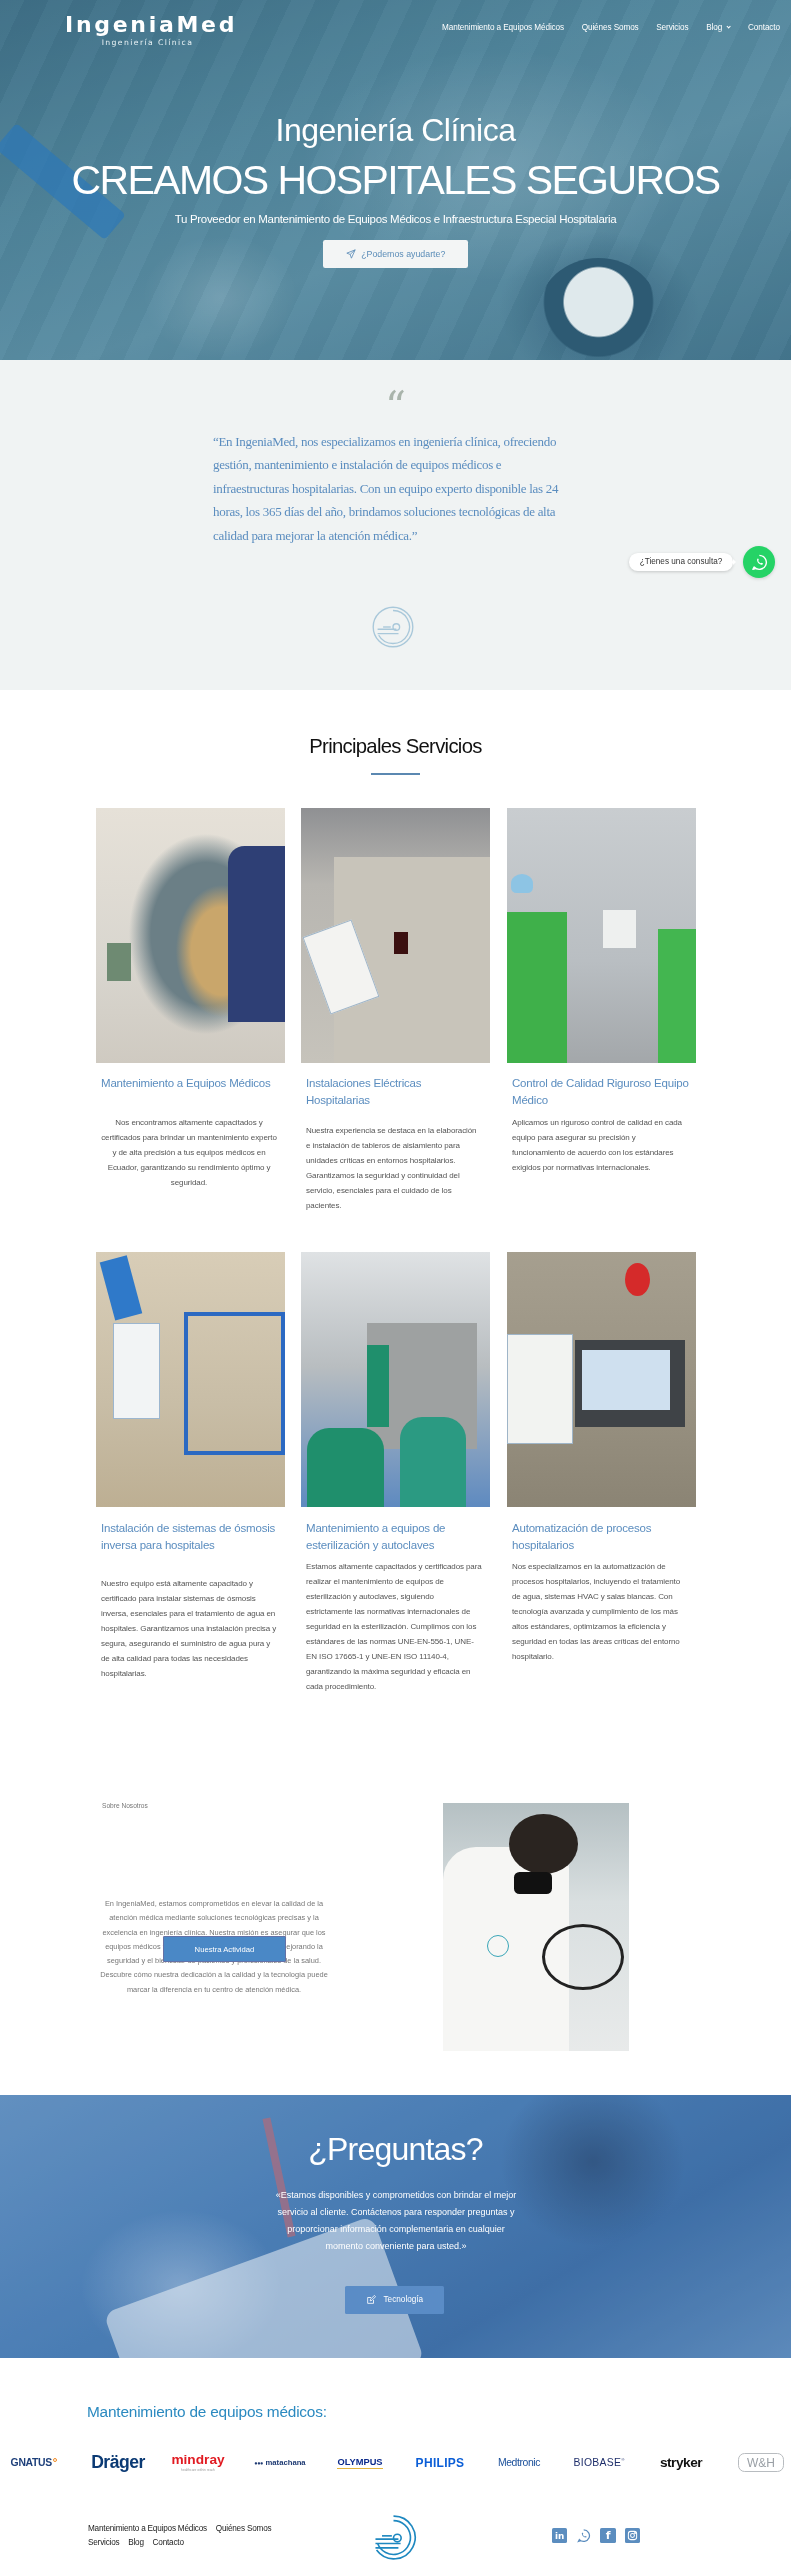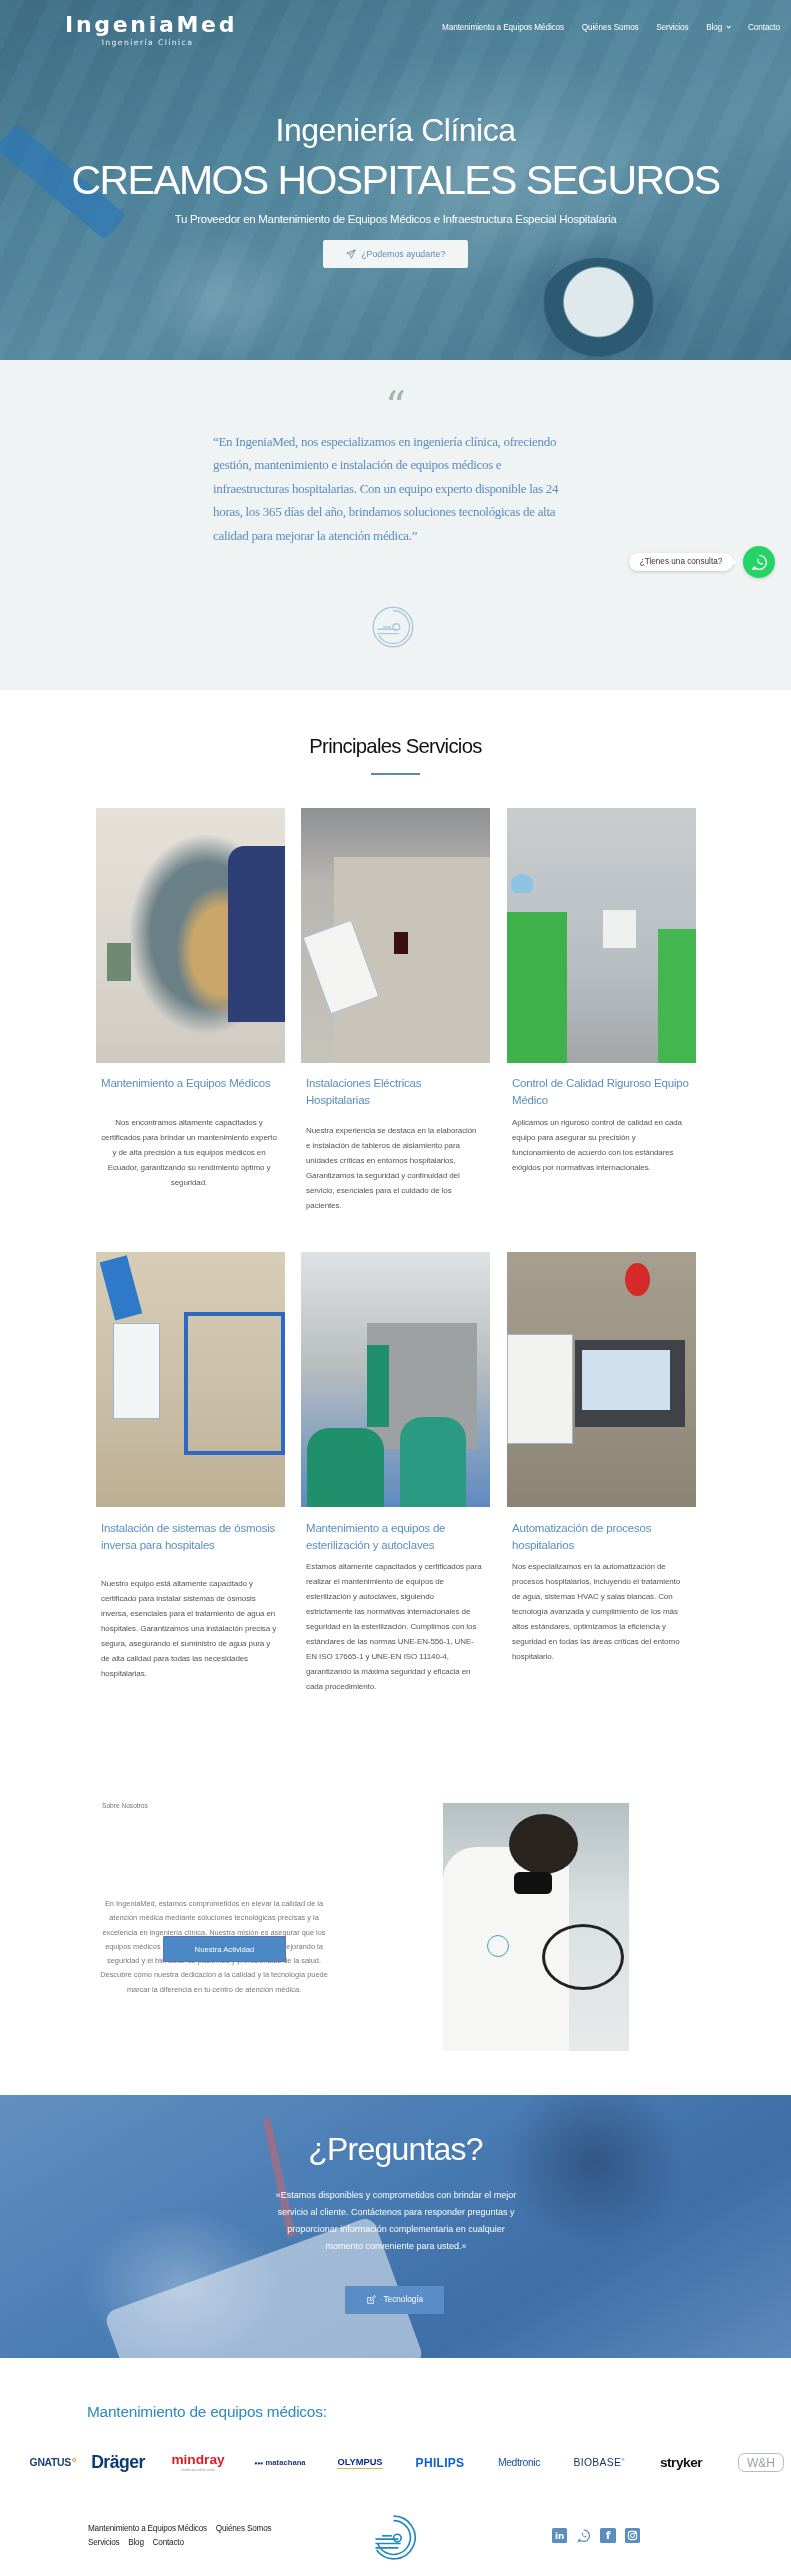--- a/index.html
+++ b/index.html
@@ -222,21 +222,21 @@
       <svg width="10" height="10" viewBox="0 0 24 24" fill="none" stroke="#fff" stroke-width="2">
           <path d="M4 6 h8 M4 6 v14 h14 v-8"></path>
           <path d="M10 14 l1 -4 9 -9 3 3 -9 9 Z"></path>
         </svg>
       <span>Tecnología</span>
     </a>
   </section>
 
   <h3 class="brands-title" style="font-weight:normal;">Mantenimiento de equipos médicos:</h3>
 
-  <div class="brand" style="left:23px; width:60px;text-align:right;">
+  <div class="brand" style="left:4px; width:60px;text-align:right;">
     <span style="font-weight:bold; font-size:10.4px; color:#1d3f7a; letter-spacing:-0.3px;">GNATUS</span>
       <span style="display:inline-block; width:4.4px; height:4.4px; border:1.1px solid #f08a24; border-radius:50%; margin-left:1.1px; margin-top:-5.5px;"></span>
   </div>
   <div class="brand" style="left:88px; width:60px;">
     <span style="font-weight:bold; font-size:17.6px; color:#0b3a74; letter-spacing:-0.5px; font-family:'Liberation Sans Narrow','Liberation Sans',sans-serif;">Dräger</span>
   </div>
   <div class="brand" style="left:165px; width:66px; flex-direction:column;">
     <span style="font-weight:bold; font-size:13.7px; color:#e11b22; line-height:14.3px;">mindray</span>
     <span style="font-size:3.3px; color:#999;">healthcare within reach</span>
   </div>

